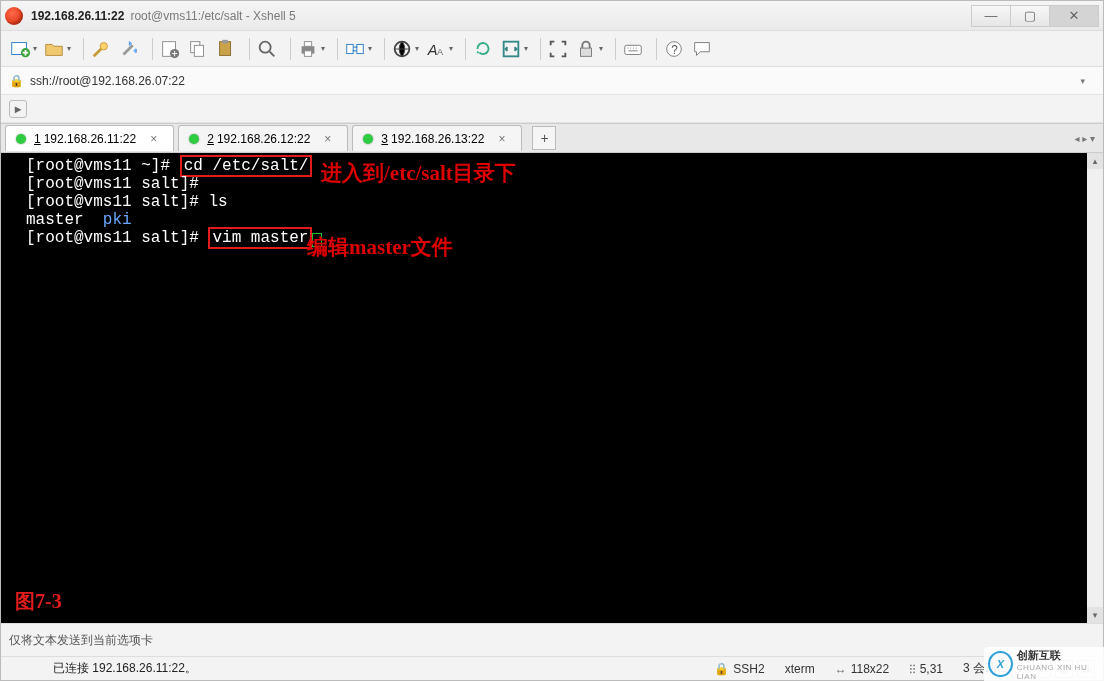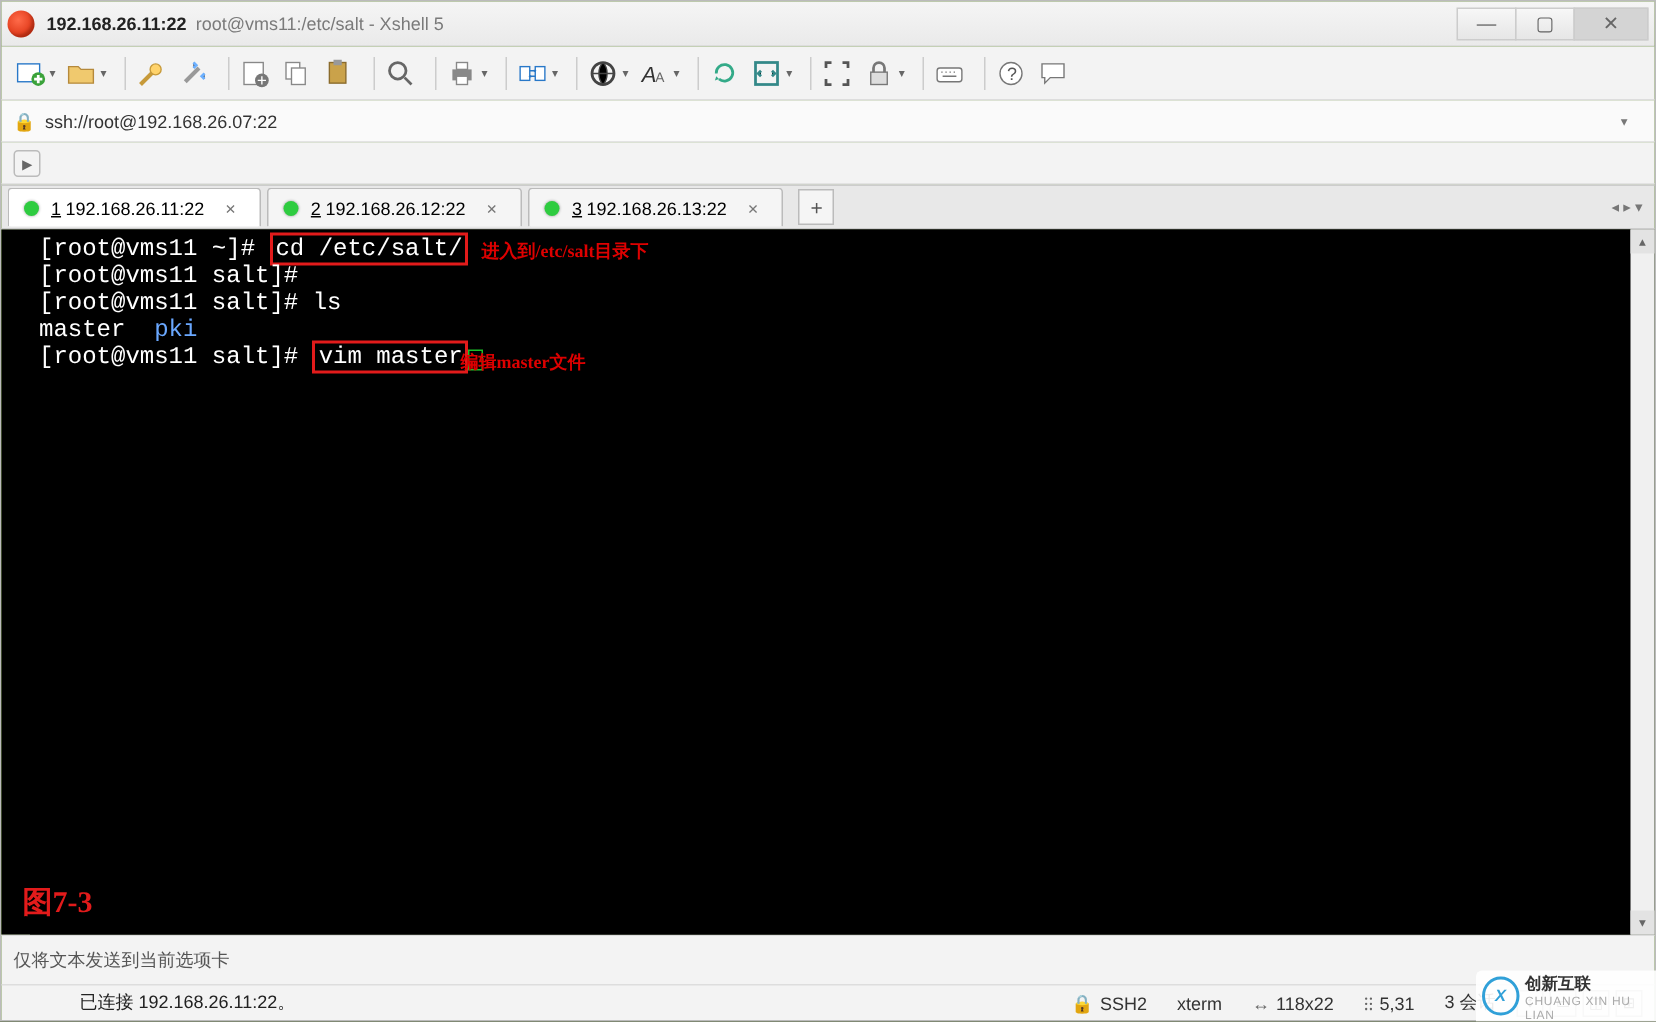--- a/index.html
+++ b/index.html
@@ -124,21 +124,21 @@
   .term .blue { color:#6aa8ff;}
   .term .hl {
     border: 2px solid #e21b1b;
     padding: 0 2px;
   }
   .term .cursor {
     display:inline-block; width:10px; height:14px; border:1px solid #19c029;
     vertical-align: text-bottom;
   }
   .annot {
-    position:absolute; color:#dd0000; font-family: "Microsoft YaHei"; font-weight:bold; font-size:12px;
+    position:absolute; color:#dd0000; font-family: "Microsoft YaHei"; font-weight:bold; font-size:21px;
     pointer-events:none;
   }
   .figtag {
     position:absolute; left:14px; bottom:8px; color:#e21b1b;
     font-family: "Microsoft YaHei"; font-weight:bold; font-size:20px;
   }
   .term-scrollbar {
     position:absolute; right:0; top:0; width:16px; bottom:0;
     background:#f0f0f0;
   }

